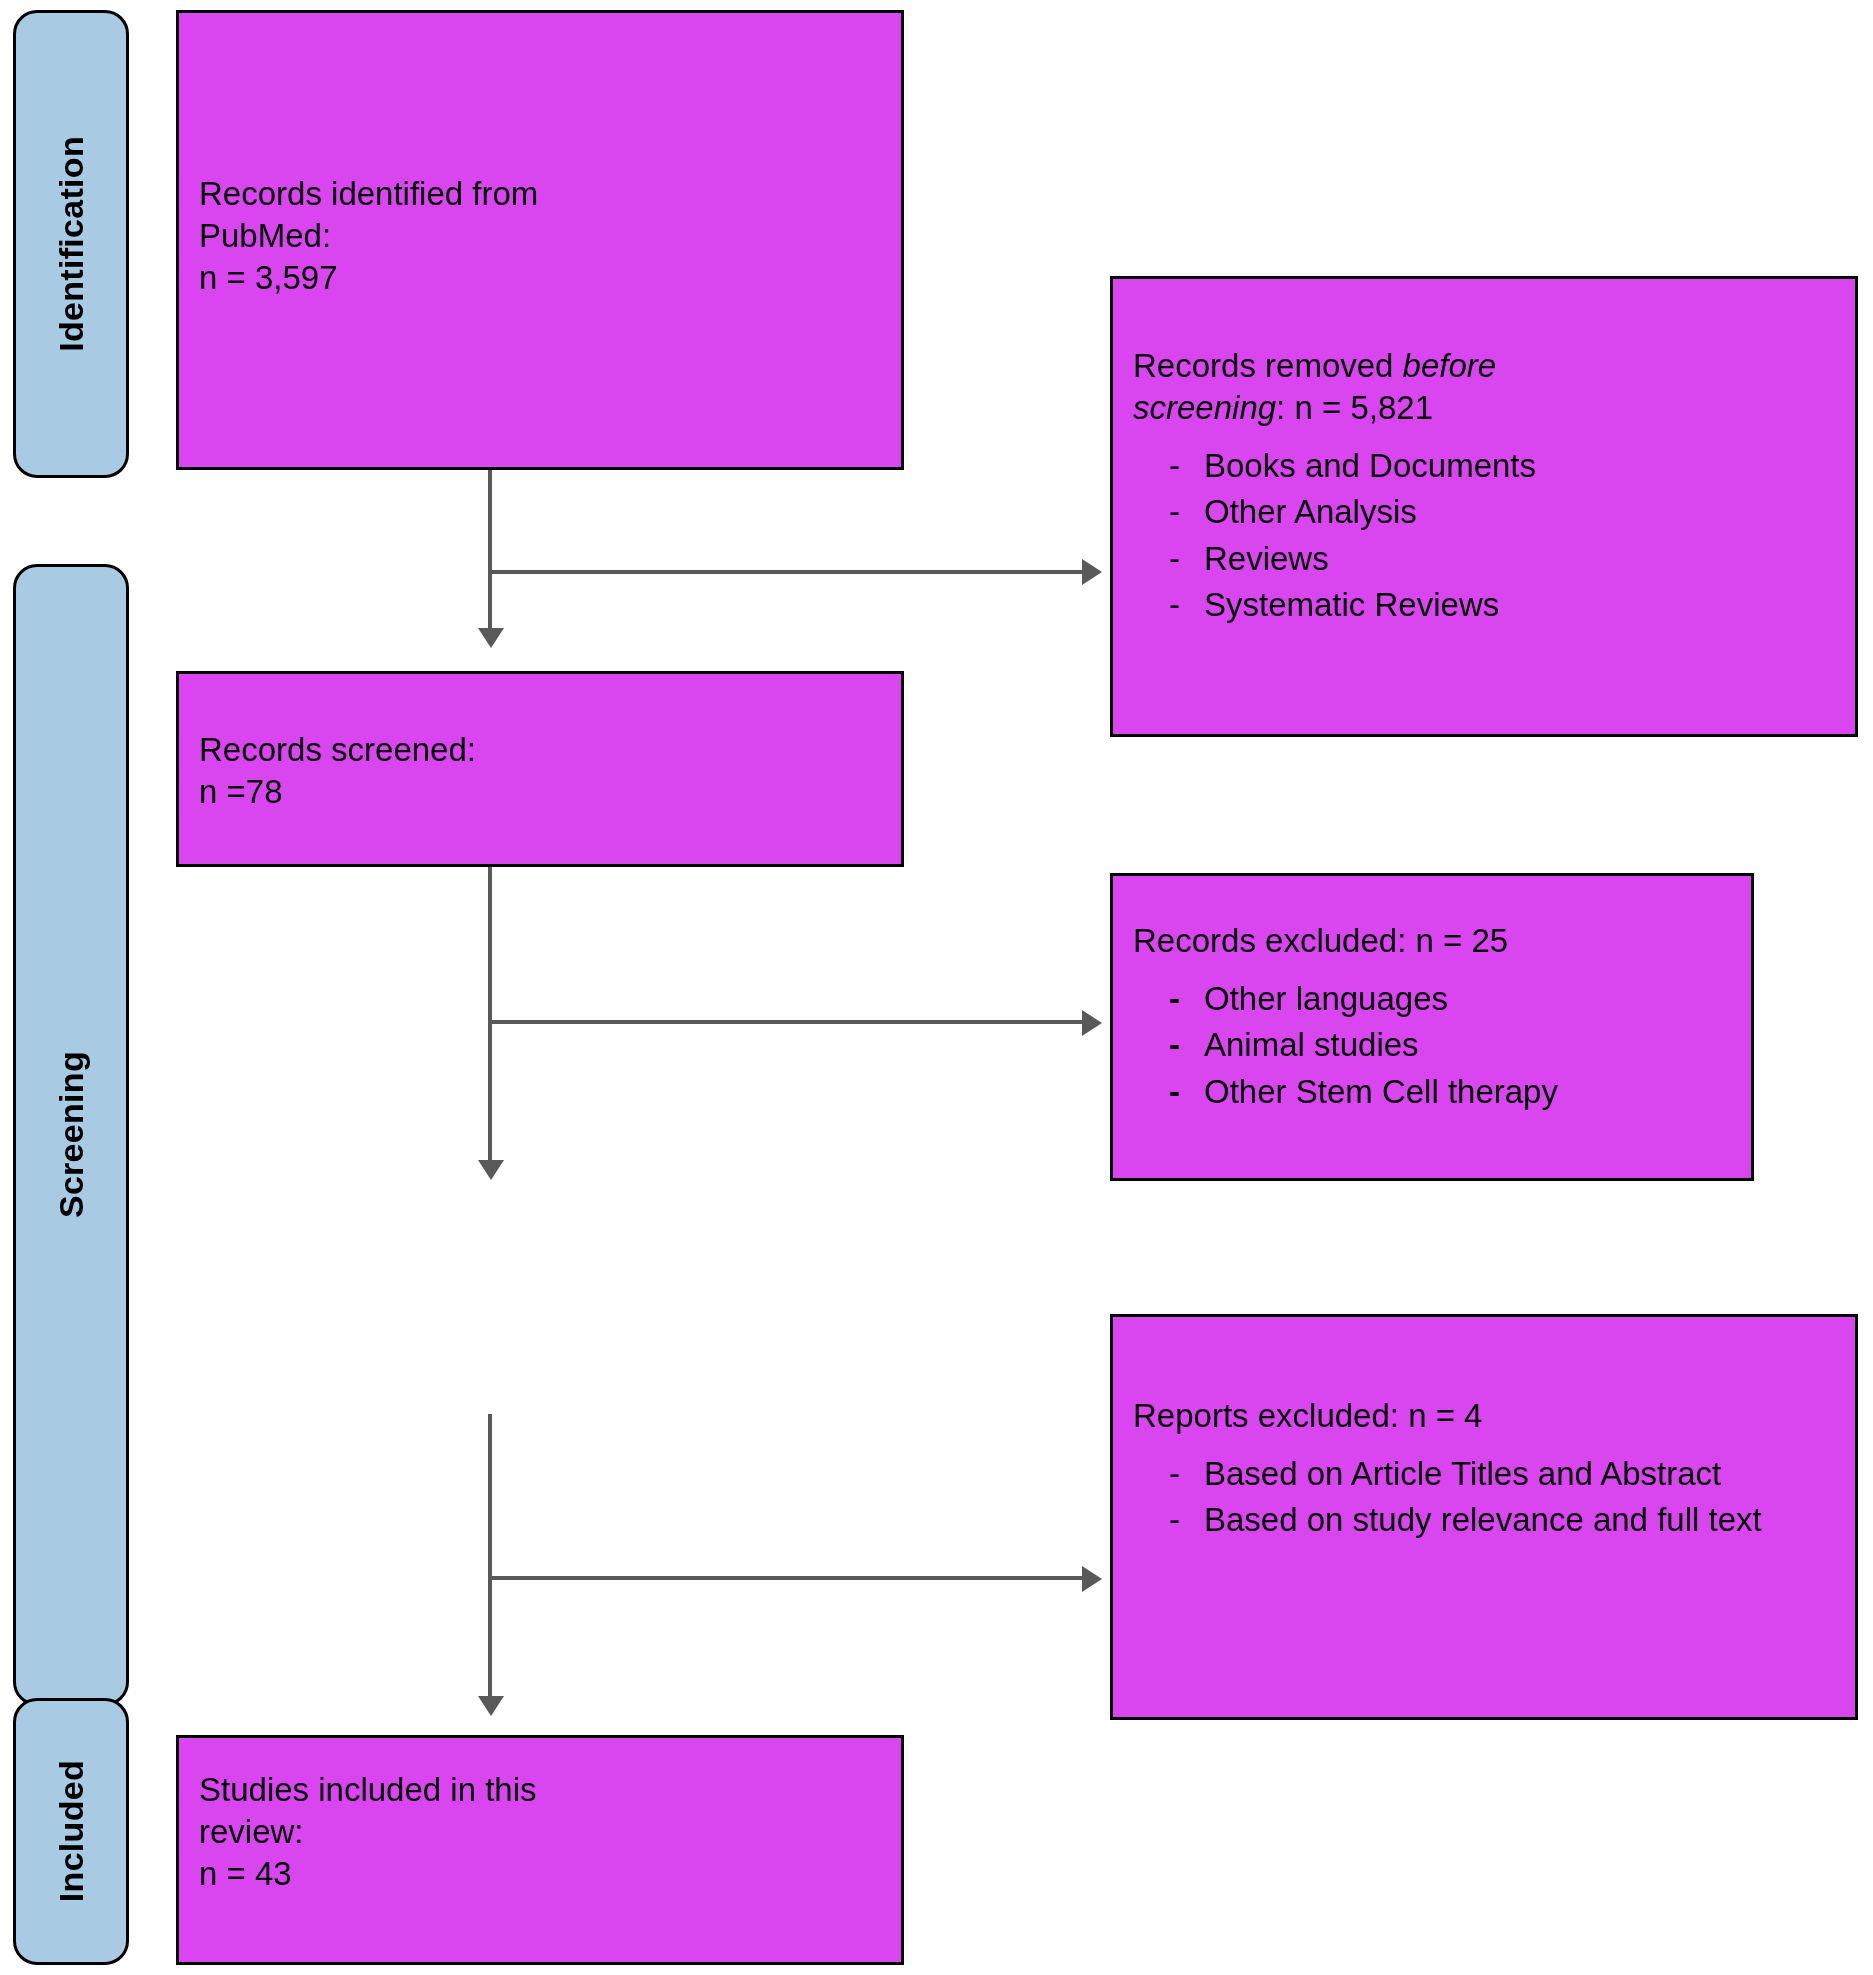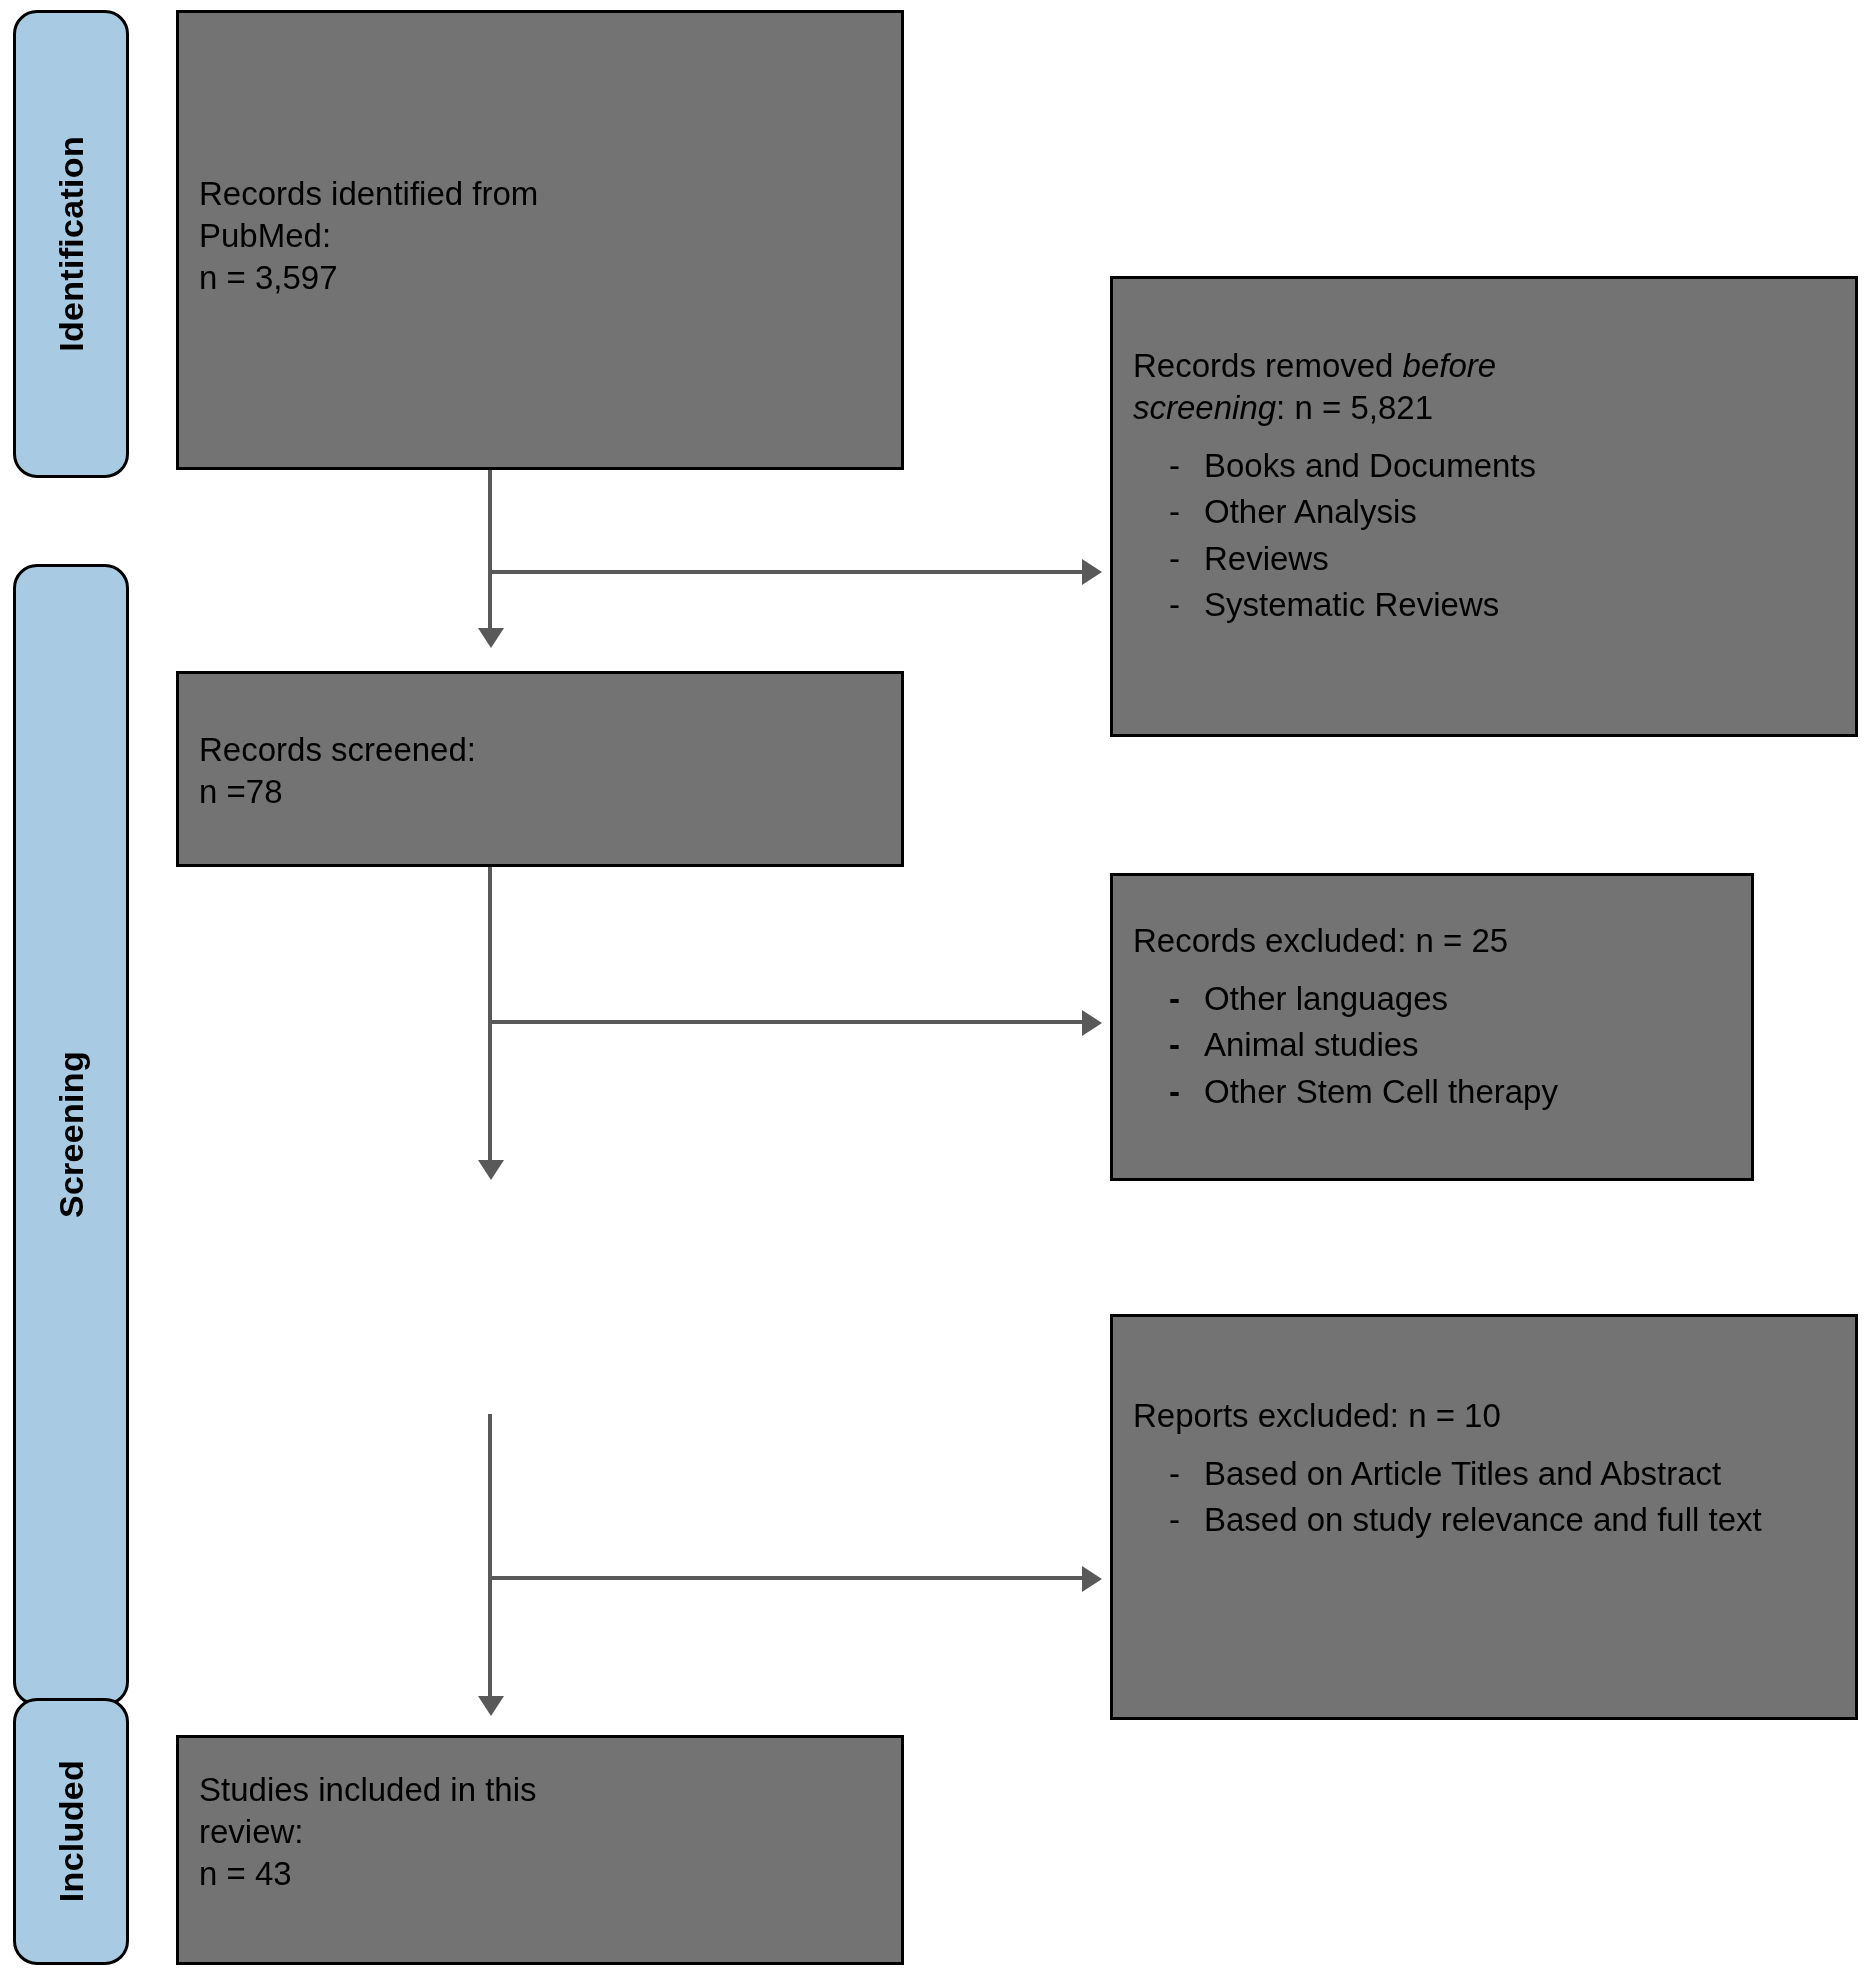--- a/index.html
+++ b/index.html
@@ -35,21 +35,21 @@
     transform: rotate(180deg);
     font-weight: bold;
     font-size: 34px;
     letter-spacing: 0.3px;
     white-space: nowrap;
   }
 
   
   .box {
     position: absolute;
-    background: #737373;
+    background: #d946ef;
     border: 3.6px solid #000000;
     box-sizing: border-box;
     padding: 15.4px 20px;
   }
   .box .line {
     font-size: 33px;
     line-height: 1.28;
   }
   .box .num {
     font-weight: normal;
@@ -195,21 +195,21 @@
       <li>
           <span class="dash bold">-</span>
           <span class="txt">Other Stem Cell therapy</span>
         </li>
     </ul>
   </div>
 
 
   <div class="box" style="left:1110px; top:1314px; width:748px; height:406px; padding-top:78px;">
     <div class="line">
-      <span>Reports excluded: </span><span class="num">n = 10</span>
+      <span>Reports excluded: </span><span class="num">n = 4</span>
     </div>
     <ul class="sublist">
       <li>
           <span class="dash">-</span>
           <span class="txt">Based on Article Titles and Abstract</span>
         </li>
       <li>
           <span class="dash">-</span>
           <span class="txt">Based on study relevance and full text</span>
         </li>

